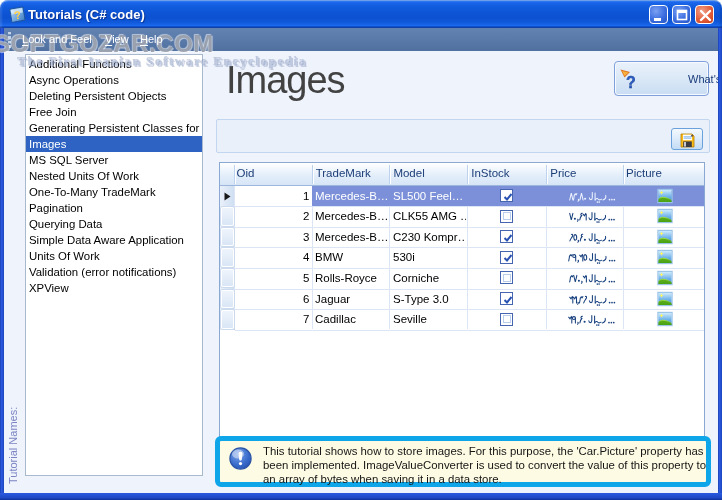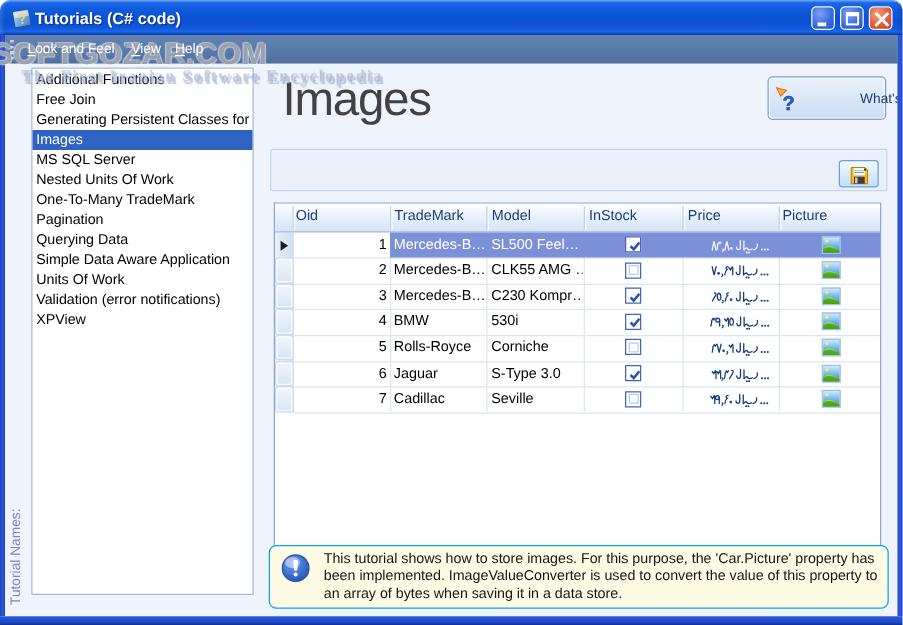--- a/index.html
+++ b/index.html
@@ -66,21 +66,21 @@
 .cb{position:absolute;width:13px;height:13px;top:3.5px;background:#fff;border:1px solid #4565b0;}
 .cb .inner{position:absolute;left:1.5px;top:1.5px;width:8px;height:8px;border:1px solid #b9cdec;}
 .cb svg{position:absolute;left:0.5px;top:0.5px;}
 .price .s{fill:none;stroke:#17407e;stroke-width:1.05;stroke-linecap:round}
 .price .f{fill:#17407e}
 .price.w .s{stroke:#eef3ff}.price.w .f{fill:#eef3ff}
 svg.price{position:absolute;top:3px;}
 .picicon{position:absolute;top:2px;}
 
 .info{position:absolute;left:211px;top:385px;width:495.5px;height:50.5px;background:#fdfbe3;
- border:1px solid #0ea5e9;border-radius:6px;}
+ border:5px solid #0ea5e9;border-radius:6px;}
 .info .itxt{position:absolute;left:43px;top:2.5px;width:450px;font-size:11.4px;white-space:nowrap;color:#151515;line-height:14.2px;}
 .info svg{position:absolute;left:8.5px;top:6px;}
 
 .wm1{position:absolute;left:-6px;top:30px;font-size:24px;font-weight:bold;letter-spacing:0.5px;z-index:8;
  color:rgba(143,151,166,.88);text-shadow:0 0 2px rgba(255,255,255,.65),1px 1px 0 rgba(255,255,255,.42),-1px -1px 0 rgba(255,255,255,.42);}
 .wm2{position:absolute;left:18px;top:54px;font-size:13px;font-weight:bold;letter-spacing:1.6px;font-family:"Liberation Serif",serif;z-index:8;
  color:rgba(231,237,248,.5);text-shadow:0 0 1px rgba(110,130,175,.55),1px 1px 0 rgba(110,130,175,.35),-1px -1px 0 rgba(110,130,175,.35);}
 </style></head><body>
 <svg width="0" height="0" style="position:absolute">
     <defs>
@@ -137,20 +137,22 @@
       <div class="grip"></div>
     </div>
  <span class="mitem" style="left:22px;top:32.5px"><u>L</u>ook and Feel</span>
  <span class="mitem" style="left:105px;top:32.5px"><u>V</u>iew</span>
  <span class="mitem" style="left:140px;top:32.5px"><u>H</u>elp</span>
  <div class="content">
   <div class="sidelabel">Tutorial Names:</div>
   <div class="listbox">
         <div style="padding-top:1px">
           <div class="li">Additional Functions</div>
+          <div class="li">Async Operations</div>
+          <div class="li">Deleting Persistent Objects</div>
           <div class="li">Free Join</div>
           <div class="li">Generating Persistent Classes for an</div>
           <div class="li sel">Images</div>
           <div class="li">MS SQL Server</div>
           <div class="li">Nested Units Of Work</div>
           <div class="li">One-To-Many TradeMark</div>
           <div class="li">Pagination</div>
           <div class="li">Querying Data</div>
           <div class="li">Simple Data Aware Application</div>
           <div class="li">Units Of Work</div>

